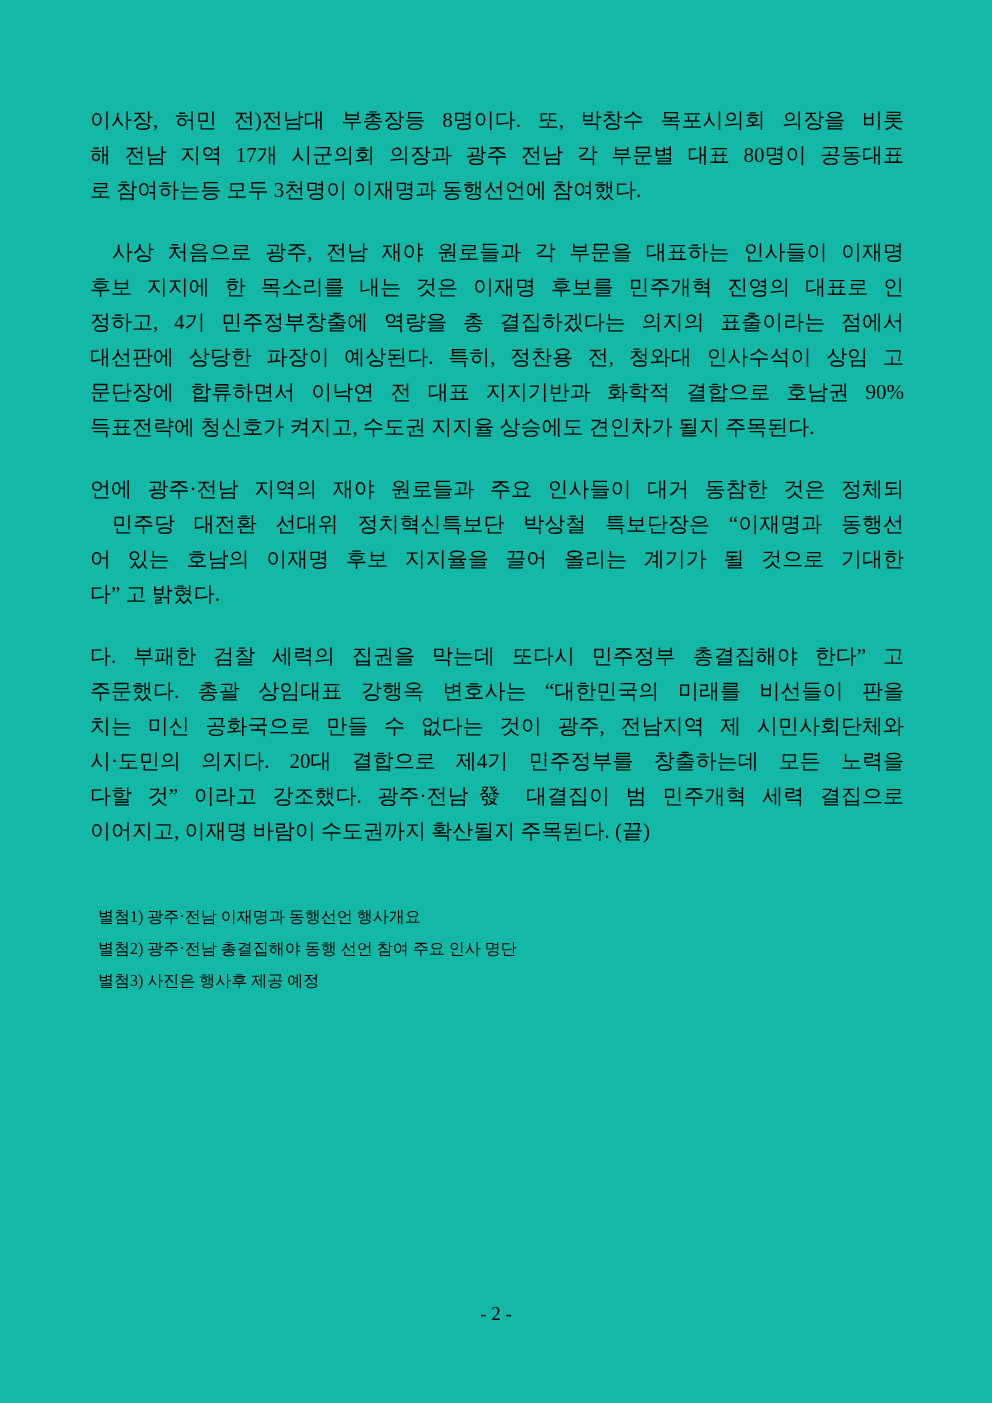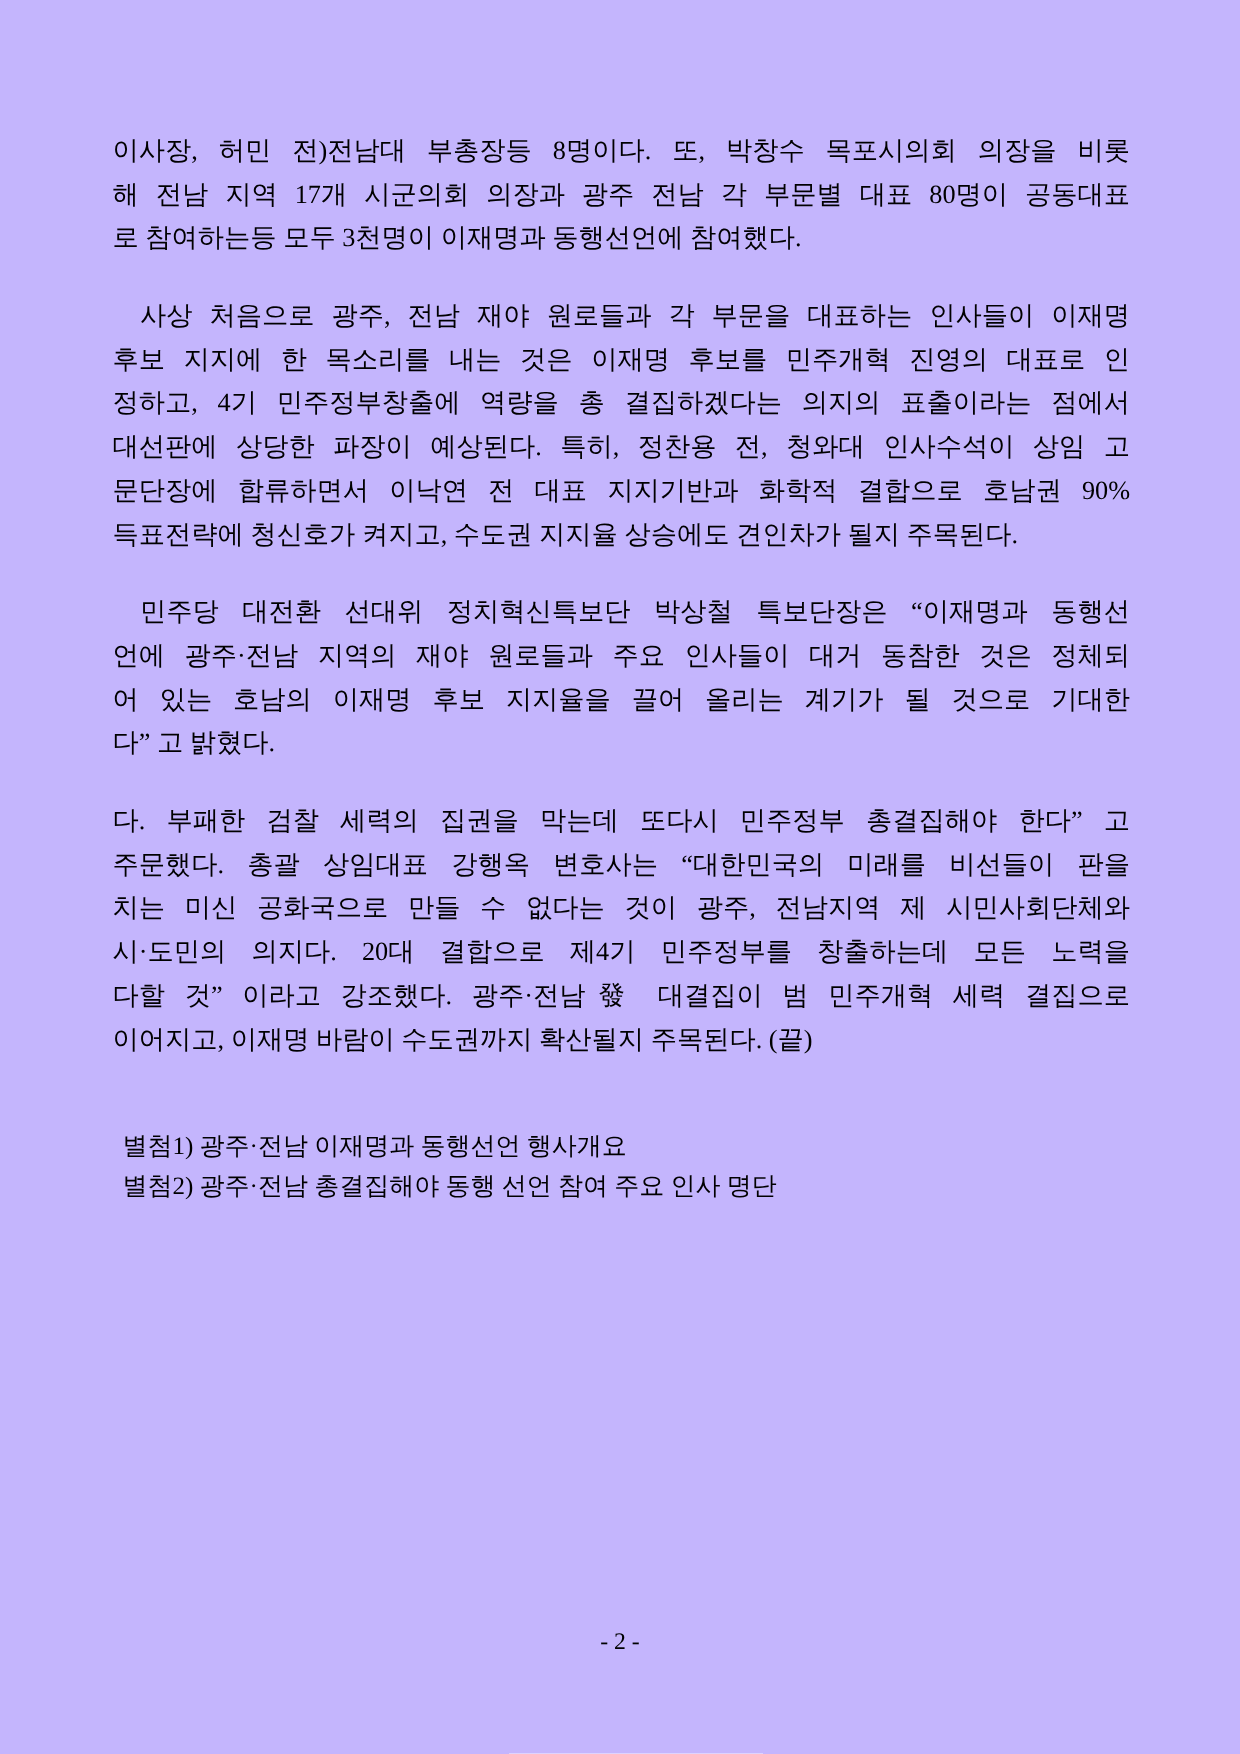--- a/index.html
+++ b/index.html
@@ -4,21 +4,21 @@
 <style>
   html, body {
     margin: 0;
     padding: 0;
     background: #ffffff;
   }
   .page {
     position: relative;
     width: 992px;
     height: 1403px;
-    background: #c4b5fd;
+    background: #14b8a6;
     color: #000000;
     font-family: "Liberation Serif", "DejaVu Serif", serif;
     overflow: hidden;
   }
   .content {
     position: absolute;
     left: 90px;
     right: 88px;
     top: 103px;
   }
@@ -36,21 +36,21 @@
   .para .line.last {
     text-align-last: left;
   }
   .para.indent .line.first {
     padding-left: 22px;
     box-sizing: border-box;
   }
   .attachments {
     margin-top: 52px;
     padding-left: 8px;
-    font-size: 20px;
+    font-size: 16px;
     line-height: 32px;
   }
   .attachments .attach-line {
     text-align: left;
     white-space: nowrap;
   }
   .footer {
     position: absolute;
     left: 0;
     right: 0;
@@ -72,34 +72,35 @@
       </div>
       <div class="para indent">
         <div class="line first">사상 처음으로 광주, 전남 재야 원로들과 각 부문을 대표하는 인사들이 이재명</div>
         <div class="line">후보 지지에 한 목소리를 내는 것은 이재명 후보를 민주개혁 진영의 대표로 인</div>
         <div class="line">정하고, 4기 민주정부창출에 역량을 총 결집하겠다는 의지의 표출이라는 점에서</div>
         <div class="line">대선판에 상당한 파장이 예상된다. 특히, 정찬용 전, 청와대 인사수석이 상임 고</div>
         <div class="line">문단장에 합류하면서 이낙연 전 대표 지지기반과 화학적 결합으로 호남권 90%</div>
         <div class="line last">득표전략에 청신호가 켜지고, 수도권 지지율 상승에도 견인차가 될지 주목된다.</div>
       </div>
       <div class="para indent">
+        <div class="line">언에 광주·전남 지역의 재야 원로들과 주요 인사들이 대거 동참한 것은 정체되</div>
         <div class="line first">민주당 대전환 선대위 정치혁신특보단 박상철 특보단장은 “이재명과 동행선</div>
-        <div class="line">언에 광주·전남 지역의 재야 원로들과 주요 인사들이 대거 동참한 것은 정체되</div>
         <div class="line">어 있는 호남의 이재명 후보 지지율을 끌어 올리는 계기가 될 것으로 기대한</div>
         <div class="line last">다” 고 밝혔다.</div>
       </div>
       <div class="para indent">
         <div class="line">다. 부패한 검찰 세력의 집권을 막는데 또다시 민주정부 총결집해야 한다” 고</div>
         <div class="line">주문했다. 총괄 상임대표 강행옥 변호사는 “대한민국의 미래를 비선들이 판을</div>
         <div class="line">치는 미신 공화국으로 만들 수 없다는 것이 광주, 전남지역 제 시민사회단체와</div>
         <div class="line">시·도민의 의지다. 20대 결합으로 제4기 민주정부를 창출하는데 모든 노력을</div>
         <div class="line">다할 것” 이라고 강조했다. 광주·전남發 대결집이 범 민주개혁 세력 결집으로</div>
         <div class="line last">이어지고, 이재명 바람이 수도권까지 확산될지 주목된다. (끝)</div>
       </div>
       <div class="attachments">
         <div class="attach-line">별첨1) 광주·전남 이재명과 동행선언 행사개요</div>
         <div class="attach-line">별첨2) 광주·전남 총결집해야 동행 선언 참여 주요 인사 명단</div>
+        <div class="attach-line">별첨3) 사진은 행사후 제공 예정</div>
       </div>
     </div>
   <div class="footer">
     <span>- 2 -</span>
   </div>
 </div>
 
 </body></html>

